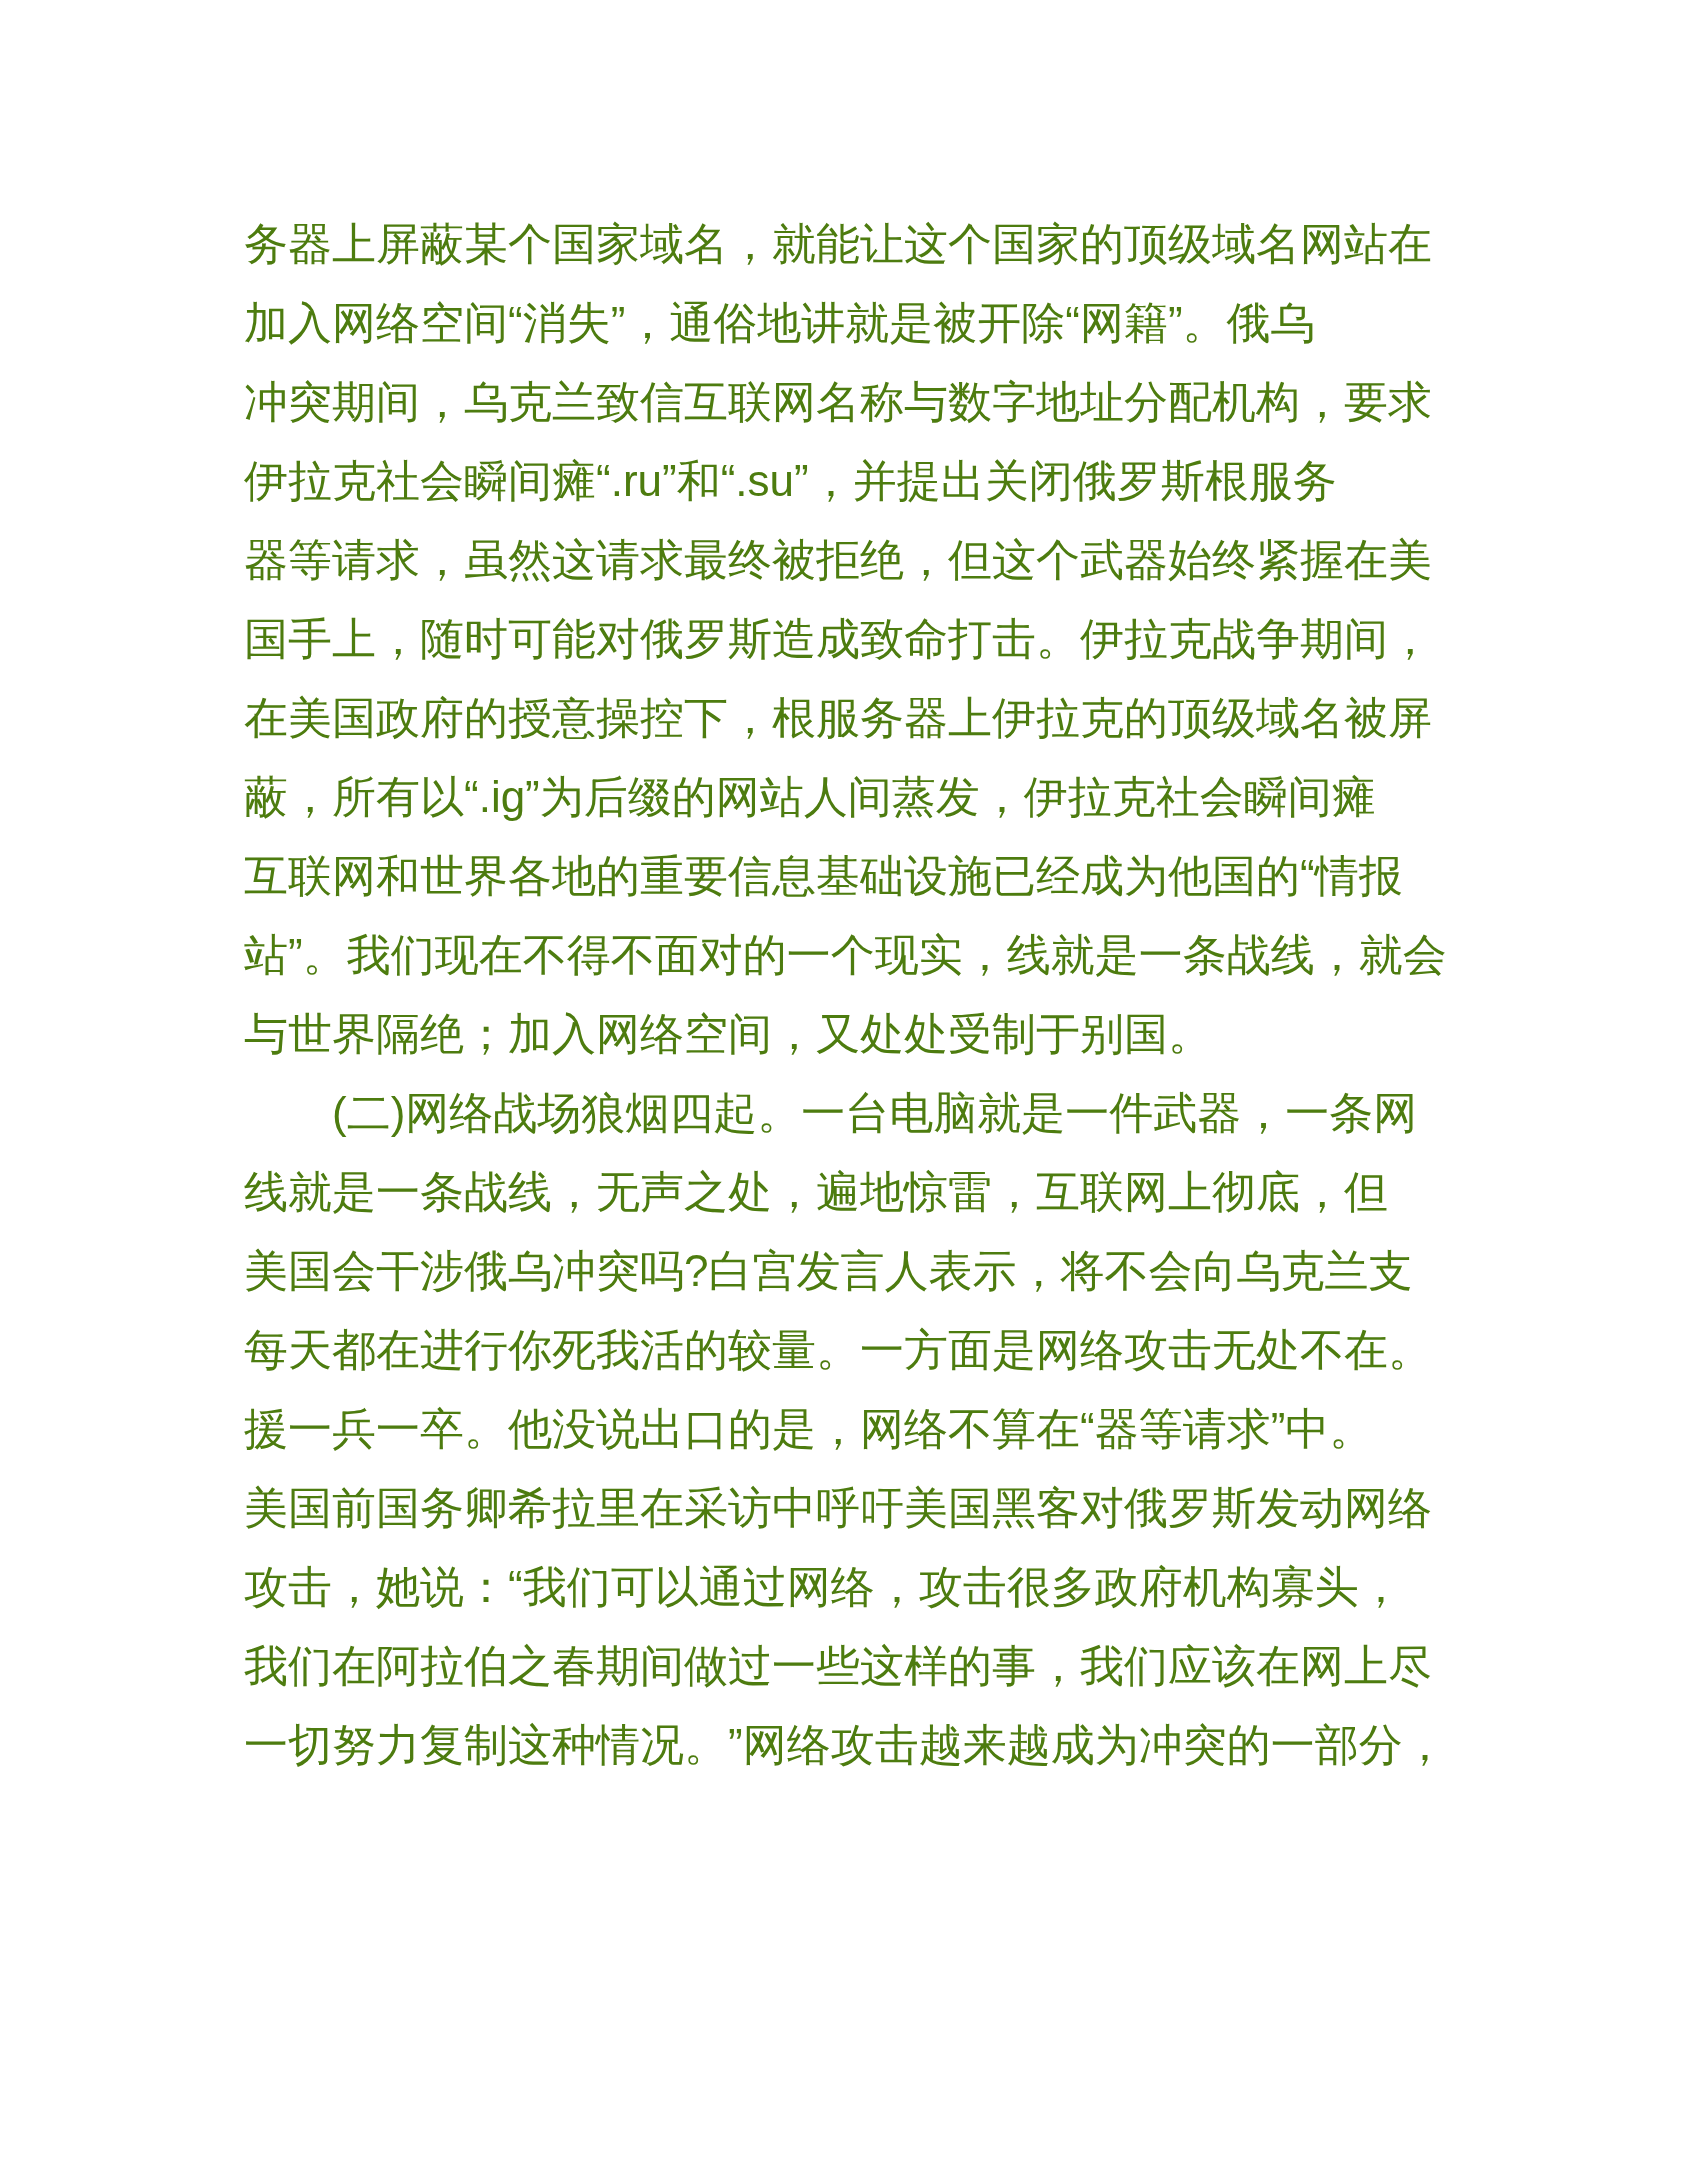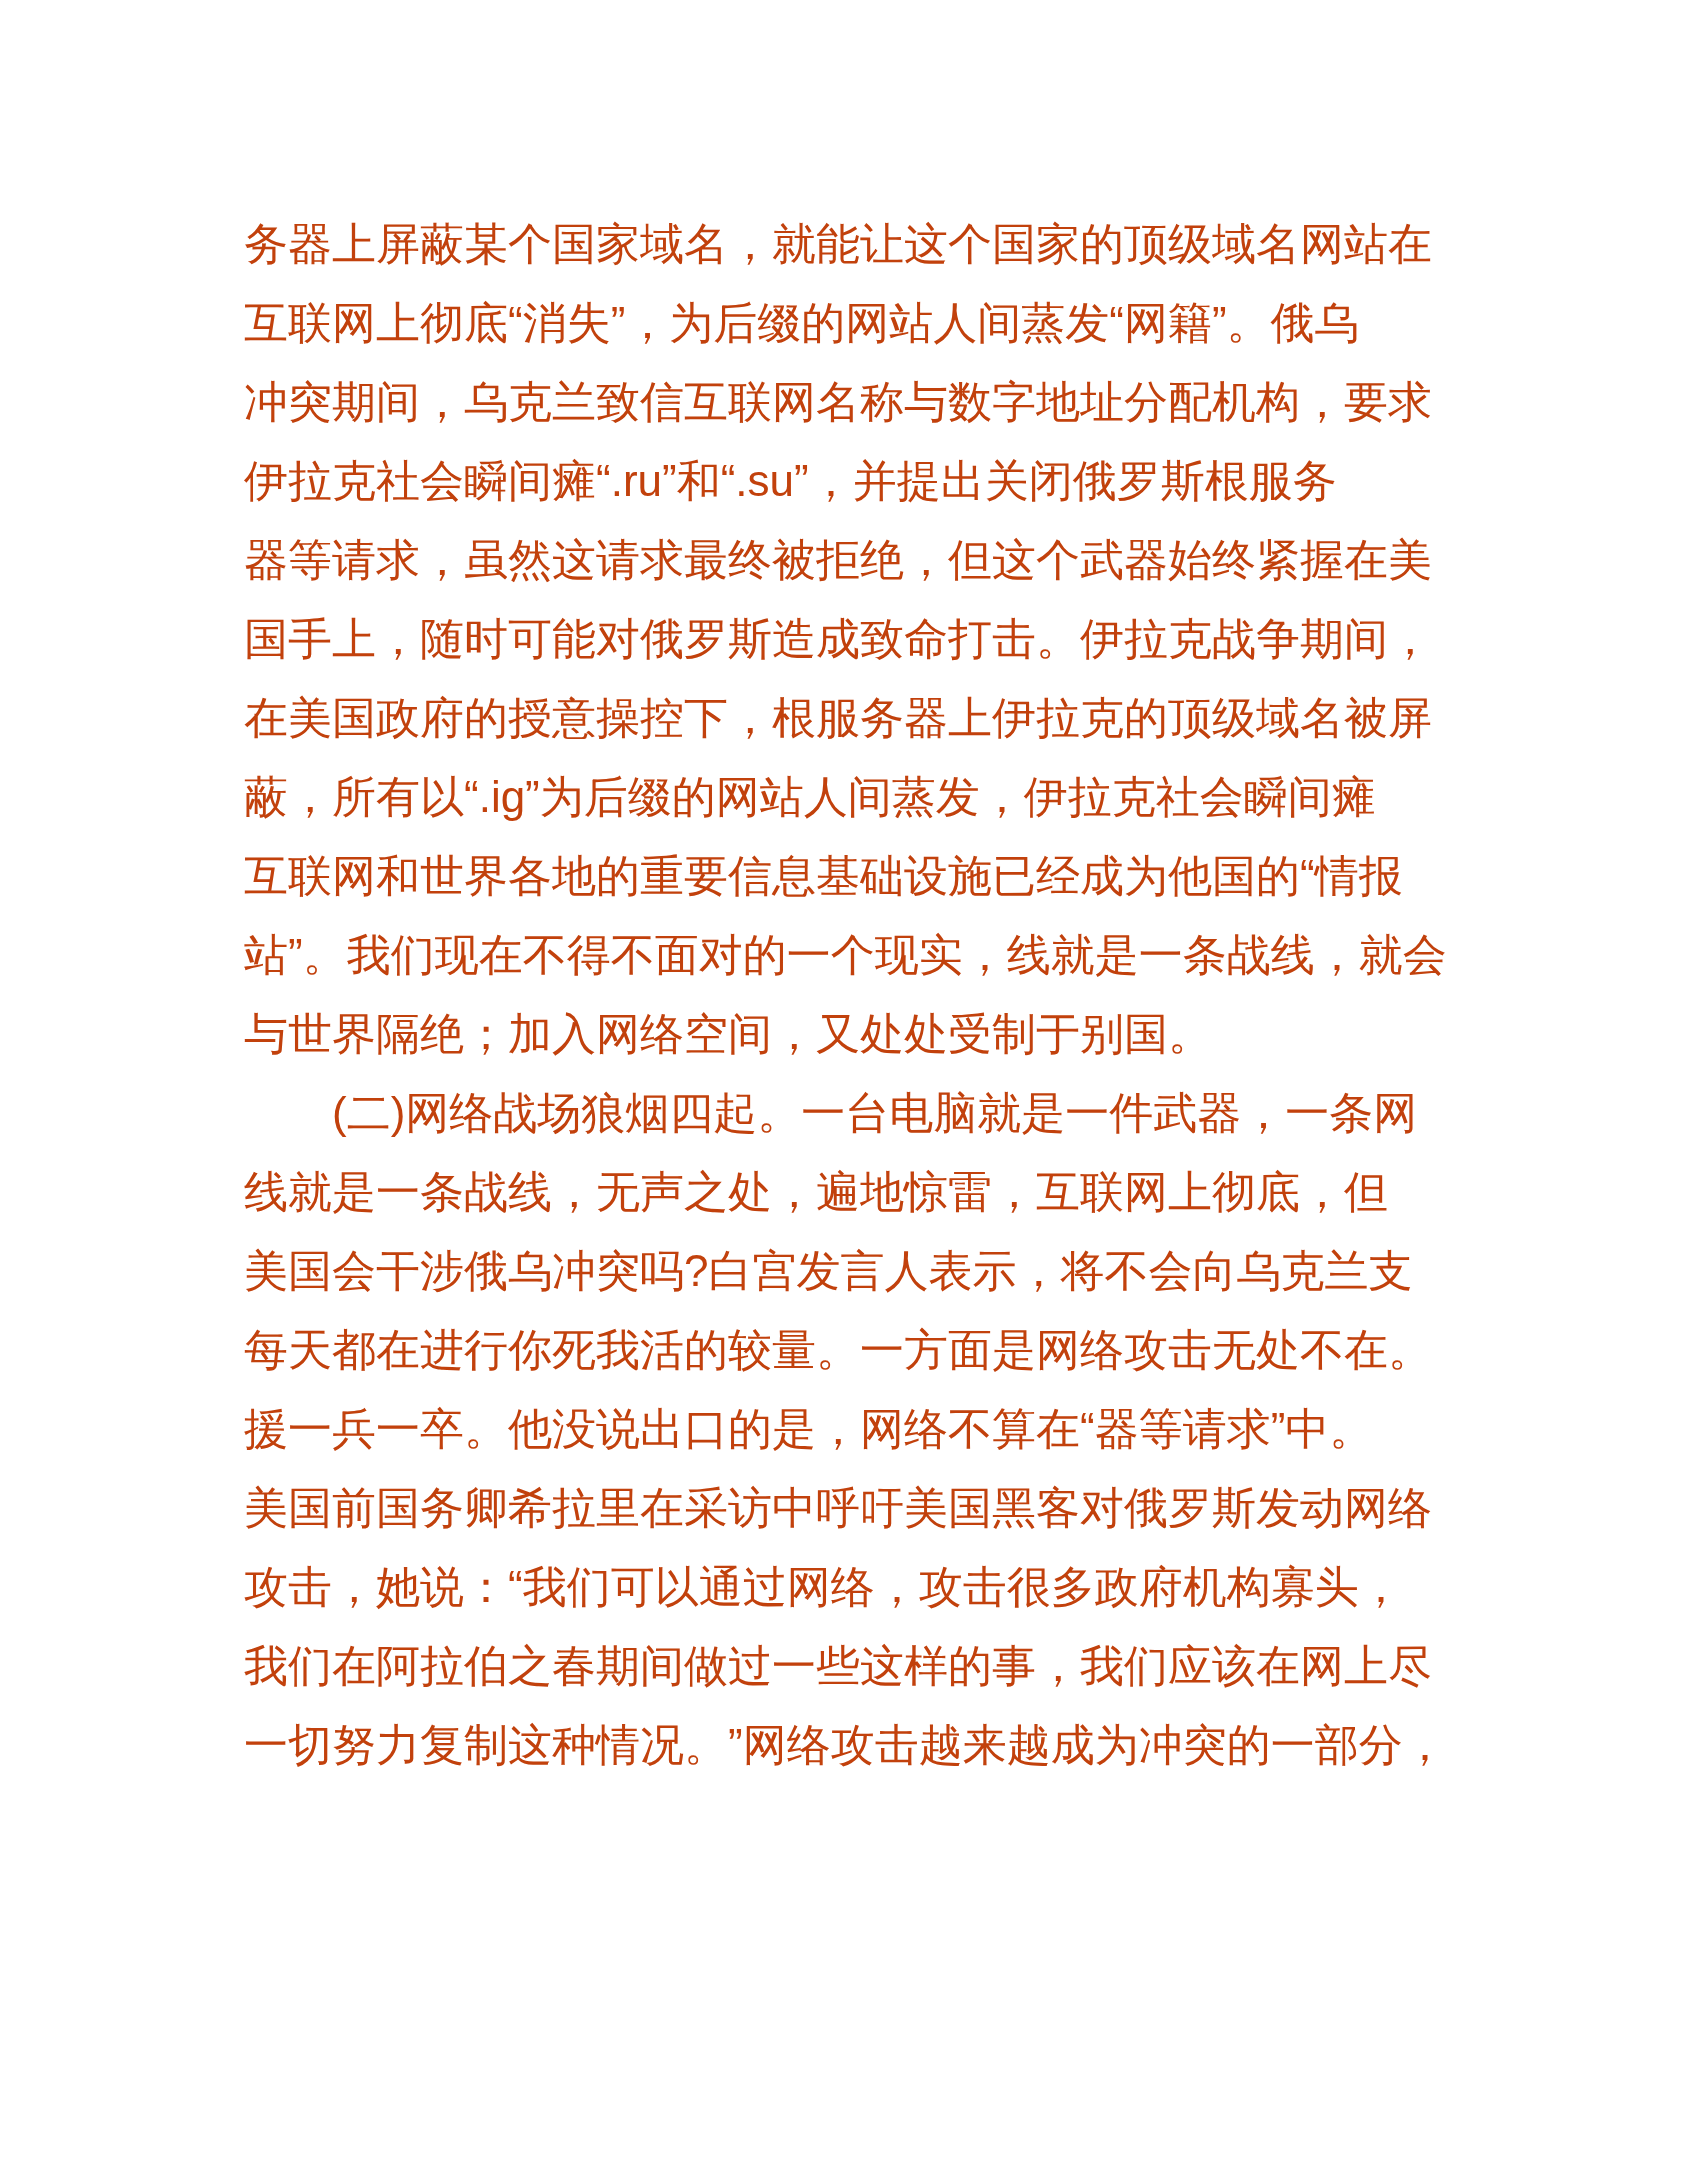--- a/index.html
+++ b/index.html
@@ -25,37 +25,37 @@
     width: 1198px;
   }
   .paragraph {
     margin: 0;
     padding: 0;
   }
   .text-line {
     font-family: "Liberation Sans", sans-serif;
     font-size: 44px;
     line-height: 79px;
-    color: #c2410c;
+    color: #4d7c0f;
     white-space: nowrap;
     text-align: left;
     letter-spacing: 0;
   }
   .text-line.indent {
     padding-left: 88px;
   }
 </style>
 </head>
 <body style="background: rgb(255, 255, 255);">
 
 <div class="page">
   <div class="content" style="color: rgb(0, 0, 0);">
       <div class="paragraph">
         <div class="text-line">务器上屏蔽某个国家域名，就能让这个国家的顶级域名网站在</div>
-        <div class="text-line">互联网上彻底“消失”，为后缀的网站人间蒸发“网籍”。俄乌</div>
+        <div class="text-line">加入网络空间“消失”，通俗地讲就是被开除“网籍”。俄乌</div>
         <div class="text-line">冲突期间，乌克兰致信互联网名称与数字地址分配机构，要求</div>
         <div class="text-line">伊拉克社会瞬间瘫“.ru”和“.su”，并提出关闭俄罗斯根服务</div>
         <div class="text-line">器等请求，虽然这请求最终被拒绝，但这个武器始终紧握在美</div>
         <div class="text-line">国手上，随时可能对俄罗斯造成致命打击。伊拉克战争期间，</div>
         <div class="text-line">在美国政府的授意操控下，根服务器上伊拉克的顶级域名被屏</div>
         <div class="text-line">蔽，所有以“.ig”为后缀的网站人间蒸发，伊拉克社会瞬间瘫</div>
         <div class="text-line">互联网和世界各地的重要信息基础设施已经成为他国的“情报</div>
         <div class="text-line">站”。我们现在不得不面对的一个现实，线就是一条战线，就会</div>
         <div class="text-line">与世界隔绝；加入网络空间，又处处受制于别国。</div>
       </div>

